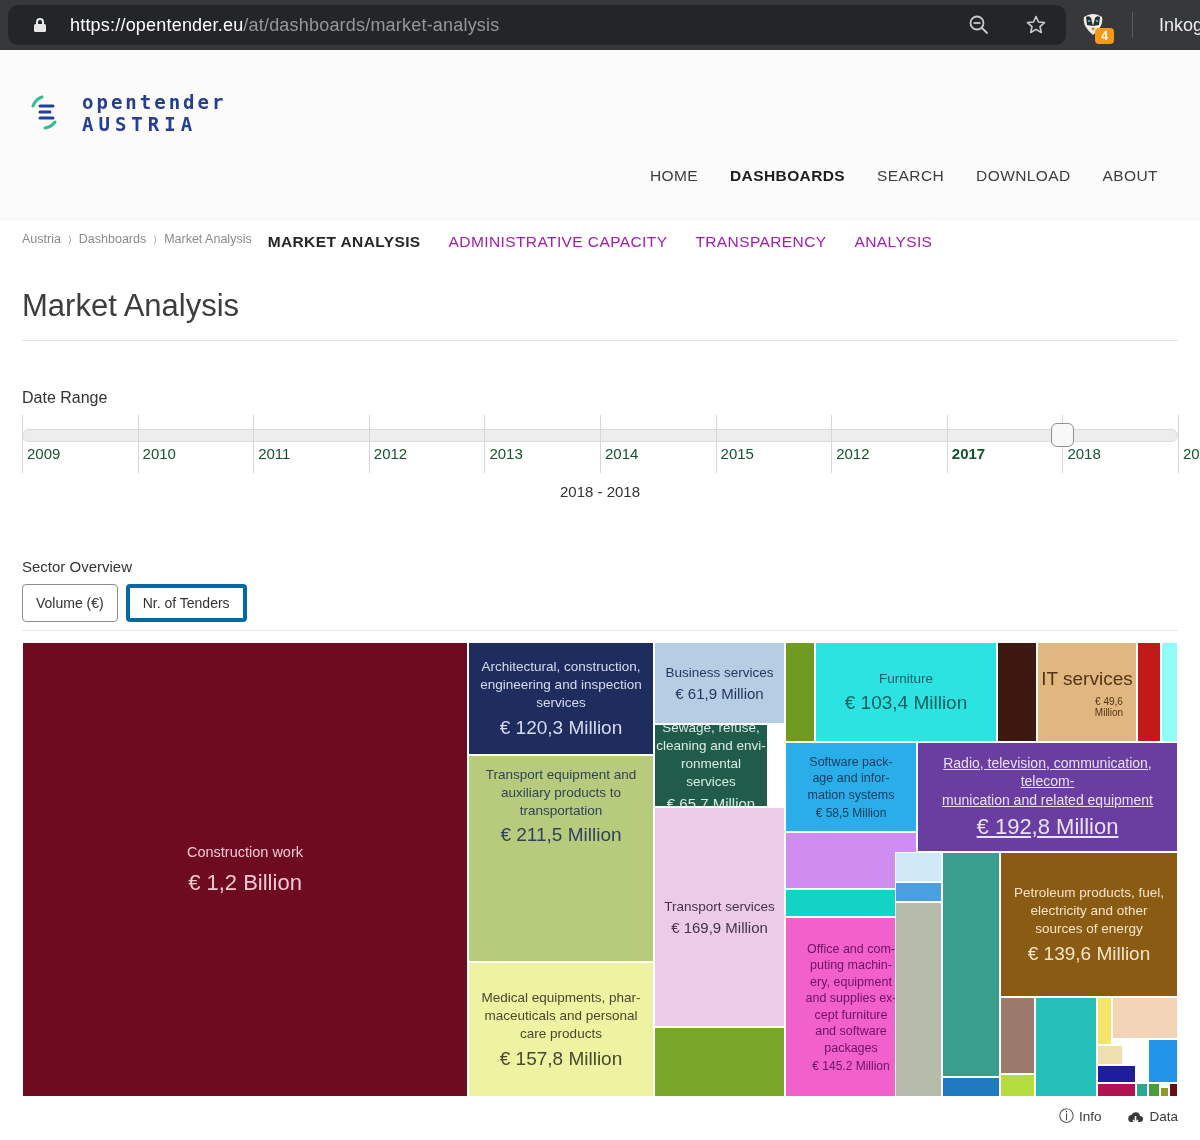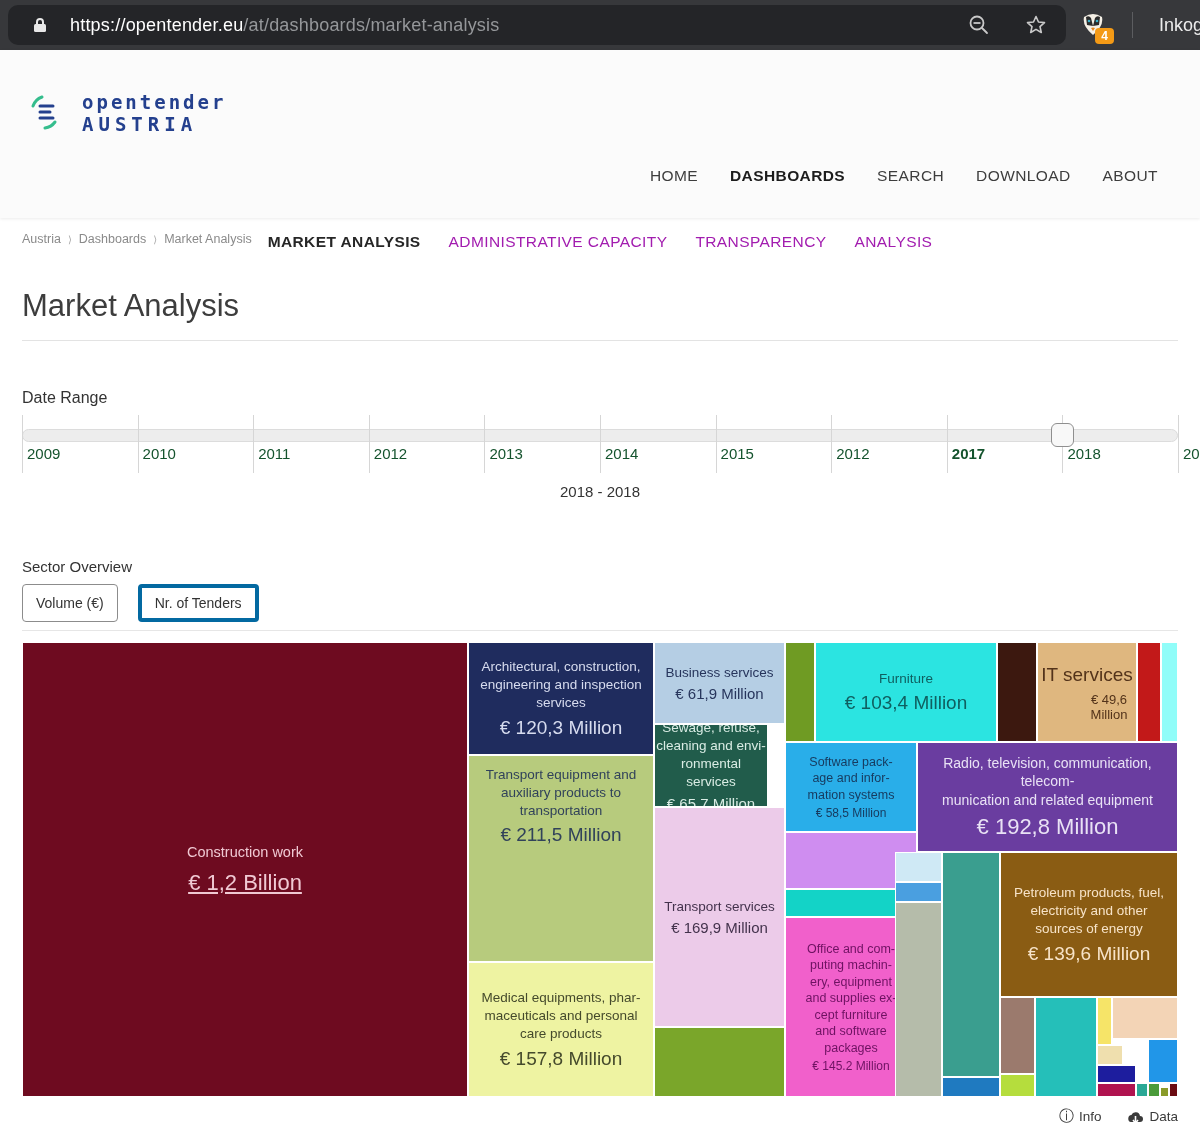--- a/index.html
+++ b/index.html
@@ -46,38 +46,38 @@
   .slider { position:relative; margin-top:8px; height:58px; }
   .slider .tick { position:absolute; top:0; width:1px; height:58px; background:#d6d6d6; }
   .slider .track { position:absolute; left:0; right:0; top:14px; height:13px; background:#ededed;
                    border:1px solid #dcdcdc; border-radius:7px; cursor:pointer; }
   .slider .yr { position:absolute; top:30px; font-size:15px; color:#14532d; }
   .slider .handle { position:absolute; top:8px; width:23px; height:24px; background:#f8f8f8;
                     border:1.5px solid #8f8f8f; border-radius:6px; cursor:grab; z-index:2; }
   .dr-selected { margin-top:10px; text-align:center; font-size:15px; color:#333; }
 
   .so-label { margin-top:58px; font-size:15px; color:#333; }
-  .toggles { margin-top:9px; display:flex; gap:20px; }
+  .toggles { margin-top:9px; display:flex; gap:8px; }
   .tbtn { font-size:14px; color:#333; background:#fff; padding:7px 13px; border-radius:4px;
           border:4px solid #0369a1; cursor:pointer; font-family:"Liberation Sans",sans-serif; }
   .tbtn.active { border:1px solid #8c8c8c; }
 
   .chartwrap { margin-top:8px; border-top:1px solid #e6e6e6; padding-top:11px; }
   .treemap { position:relative; width:1156px; height:455px; }
   .tc { position:absolute; border:1px solid #fff; display:flex; flex-direction:column;
         align-items:center; justify-content:center; text-align:center; overflow:hidden; cursor:pointer; }
   .tc .lbl { white-space:pre-line; line-height:1.32; }
   .tc .val { font-weight:500; }
   .tc.align-top { justify-content:flex-start; padding-top:10px; }
-  .size-xl .lbl { font-size:14.5px; } .size-xl .val { font-size:22px; margin-top:7px;text-decoration:underline; }
+  .size-xl .lbl { font-size:14.5px; } .size-xl .val { font-size:22px; margin-top:7px; }
   .size-xl2 .lbl { font-size:14px; }  .size-xl2 .val { font-size:22px; margin-top:5px; }
   .size-lg .lbl { font-size:13.5px; } .size-lg .val { font-size:19px; margin-top:5px; }
   .size-md .lbl { font-size:13.5px; } .size-md .val { font-size:15px; margin-top:4px; }
   .size-sm .lbl { font-size:12.5px; } .size-sm .val { font-size:12px; margin-top:3px; font-weight:400; }
-  .size-xs .lbl { font-size:19px; } .size-xs .val { font-size:13px; margin-top:4px; font-weight:400;padding-left:44px; }
+  .size-xs .lbl { font-size:19px; } .size-xs .val { font-size:10px; margin-top:4px; font-weight:400;padding-left:44px; }
 
   .chartfooter { margin-top:10px; display:flex; justify-content:flex-end; gap:26px; align-items:center; }
   .cf-item { display:flex; align-items:center; gap:5px; font-size:13.5px; color:#3a3a3a; cursor:pointer; }
 </style>
 </head>
 <body>
 
 <div class="chrome">
   <div class="urlpill">
     <svg class="lock" viewBox="0 0 16 16">
@@ -239,21 +239,21 @@
           <div class="val">€ 49,6 Million</div>
         </div>
         <div class="tc size-sm" style="left: 1115px; top: 0px; width: 24px; height: 100px; background: rgb(194, 25, 25); color: rgb(255, 255, 255);"></div>
         <div class="tc size-sm" style="left: 1139px; top: 0px; width: 17px; height: 100px; background: rgb(144, 253, 249); color: rgb(51, 51, 51);"></div>
         <div class="tc size-sm" style="left: 763px; top: 100px; width: 132px; height: 90px; background: rgb(41, 174, 233); color: rgb(23, 58, 94);">
           <div class="lbl">Software pack-
 age and infor-
 mation systems</div>
           <div class="val">€ 58,5 Million</div>
         </div>
-        <div class="tc size-xl2" style="left: 895px; top: 100px; width: 261px; height: 110px; background: rgb(106, 61, 160); color: rgb(233, 226, 245);">
+        <div class="tc size-xl2" style="left: 895px; top: 100px; width: 261px; height: 110px; background: rgb(106, 61, 160); color: rgb(233, 226, 245); text-decoration: underline;">
           <div class="lbl">Radio, television, communication, telecom-
 munication and related equipment</div>
           <div class="val">€ 192,8 Million</div>
         </div>
         <div class="tc size-sm" style="left: 763px; top: 190px; width: 132px; height: 57px; background: rgb(207, 141, 240); color: rgb(51, 51, 51);"></div>
         <div class="tc size-sm" style="left: 763px; top: 247px; width: 132px; height: 28px; background: rgb(19, 211, 199); color: rgb(51, 51, 51);"></div>
         <div class="tc size-sm" style="left: 763px; top: 275px; width: 132px; height: 180px; background: rgb(241, 96, 203); color: rgb(110, 18, 98);">
           <div class="lbl">Office and com-
 puting machin-
 ery, equipment

